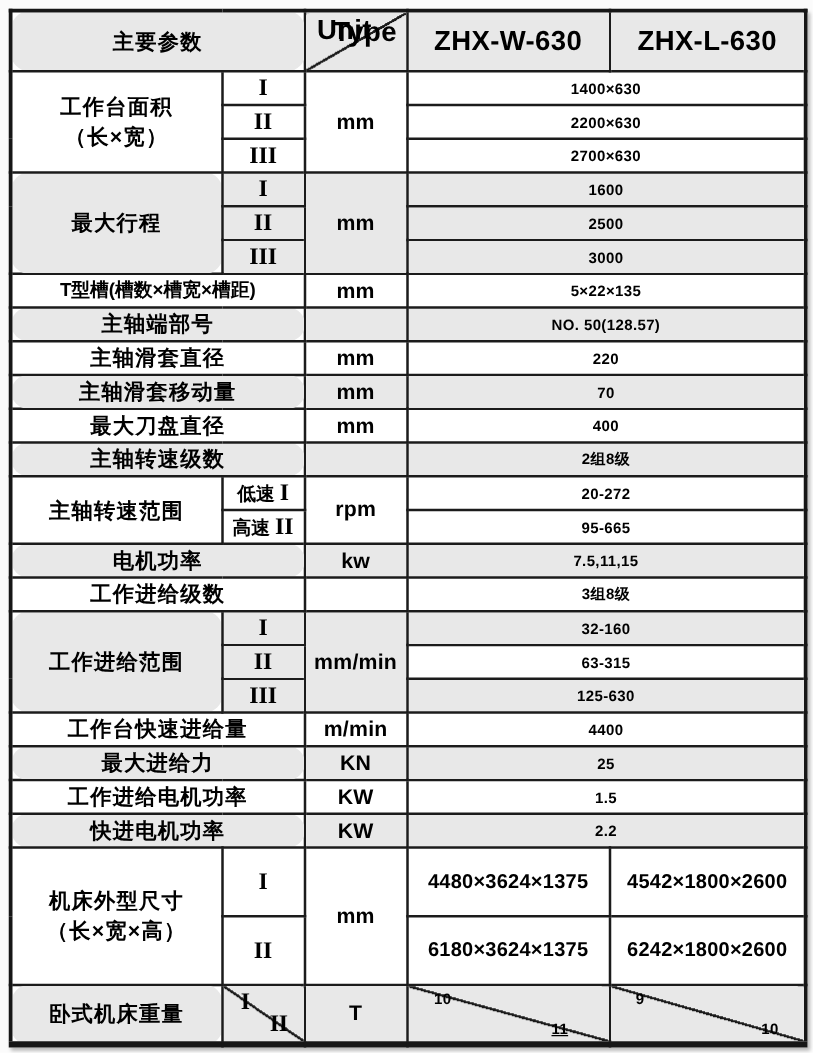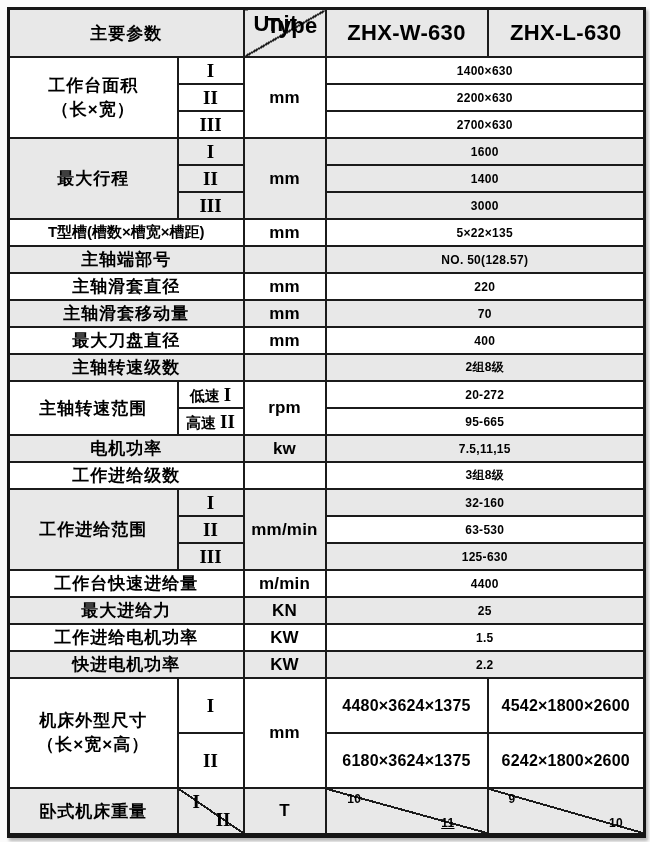--- a/index.html
+++ b/index.html
@@ -29,21 +29,21 @@
     font-size: 17px;
     font-weight: 700;
   }
   tr.sub td { border-top-width: 1px; }
   tr.h-head td { height: 46px; }
   tr.h-n td   { height: 25px; }
   tr.h-big td { height: 53px; }
   tr.h-wt td  { height: 44px; }
   .shade { background-color: #e8e8e8; }
   .hd   { font-size: 22px; letter-spacing: 0.3px; }
-  .lbl  { font-size: 17px; letter-spacing: 1px; }
+  .lbl  { font-size: 17px; letter-spacing: 1px; border-radius: 14px; }
   .lbl-sm { font-size: 15px; letter-spacing: 0px; }
   .unit { font-size: 17px; letter-spacing: 0.2px; margin-top: 29px; }
   .val  { font-size: 12px; letter-spacing: 0.3px; }
   .val-sm { font-size: 16px; letter-spacing: 0.2px; }
   .rn {
     font-family: "Liberation Serif", "DejaVu Serif", serif;
     font-size: 19px; font-weight: 700;
   }
   .two-line div { line-height: 24px; }
   .speed-cell span.rn { padding-left: 4px; }
@@ -109,21 +109,21 @@
   </tr>
 
   <tr class="h-n">
     <td rowspan="3" class="shade lbl">最大行程</td>
     <td class="shade rn">I</td>
     <td rowspan="3" class="shade unit">mm</td>
     <td colspan="2" class="shade val">1600</td>
   </tr>
   <tr class="h-n sub">
     <td class="shade rn">II</td>
-    <td colspan="2" class="shade val">1400</td>
+    <td colspan="2" class="shade val">2500</td>
   </tr>
   <tr class="h-n sub">
     <td class="shade rn">III</td>
     <td colspan="2" class="shade val">3000</td>
   </tr>
 
   <tr class="h-n">
     <td colspan="2" class="lbl-sm">T型槽(槽数×槽宽×槽距)</td>
     <td class="unit">mm</td>
     <td colspan="2" class="val">5×22×135</td>
@@ -187,21 +187,21 @@
   </tr>
 
   <tr class="h-n">
     <td rowspan="3" class="shade lbl">工作进给范围</td>
     <td class="shade rn">I</td>
     <td rowspan="3" class="shade unit">mm/min</td>
     <td colspan="2" class="shade val">32-160</td>
   </tr>
   <tr class="h-n sub">
     <td class="shade rn">II</td>
-    <td colspan="2" class="val">63-530</td>
+    <td colspan="2" class="val">63-315</td>
   </tr>
   <tr class="h-n sub">
     <td class="shade rn">III</td>
     <td colspan="2" class="shade val">125-630</td>
   </tr>
 
   <tr class="h-n">
     <td colspan="2" class="lbl">工作台快速进给量</td>
     <td class="unit">m/min</td>
     <td colspan="2" class="val">4400</td>

